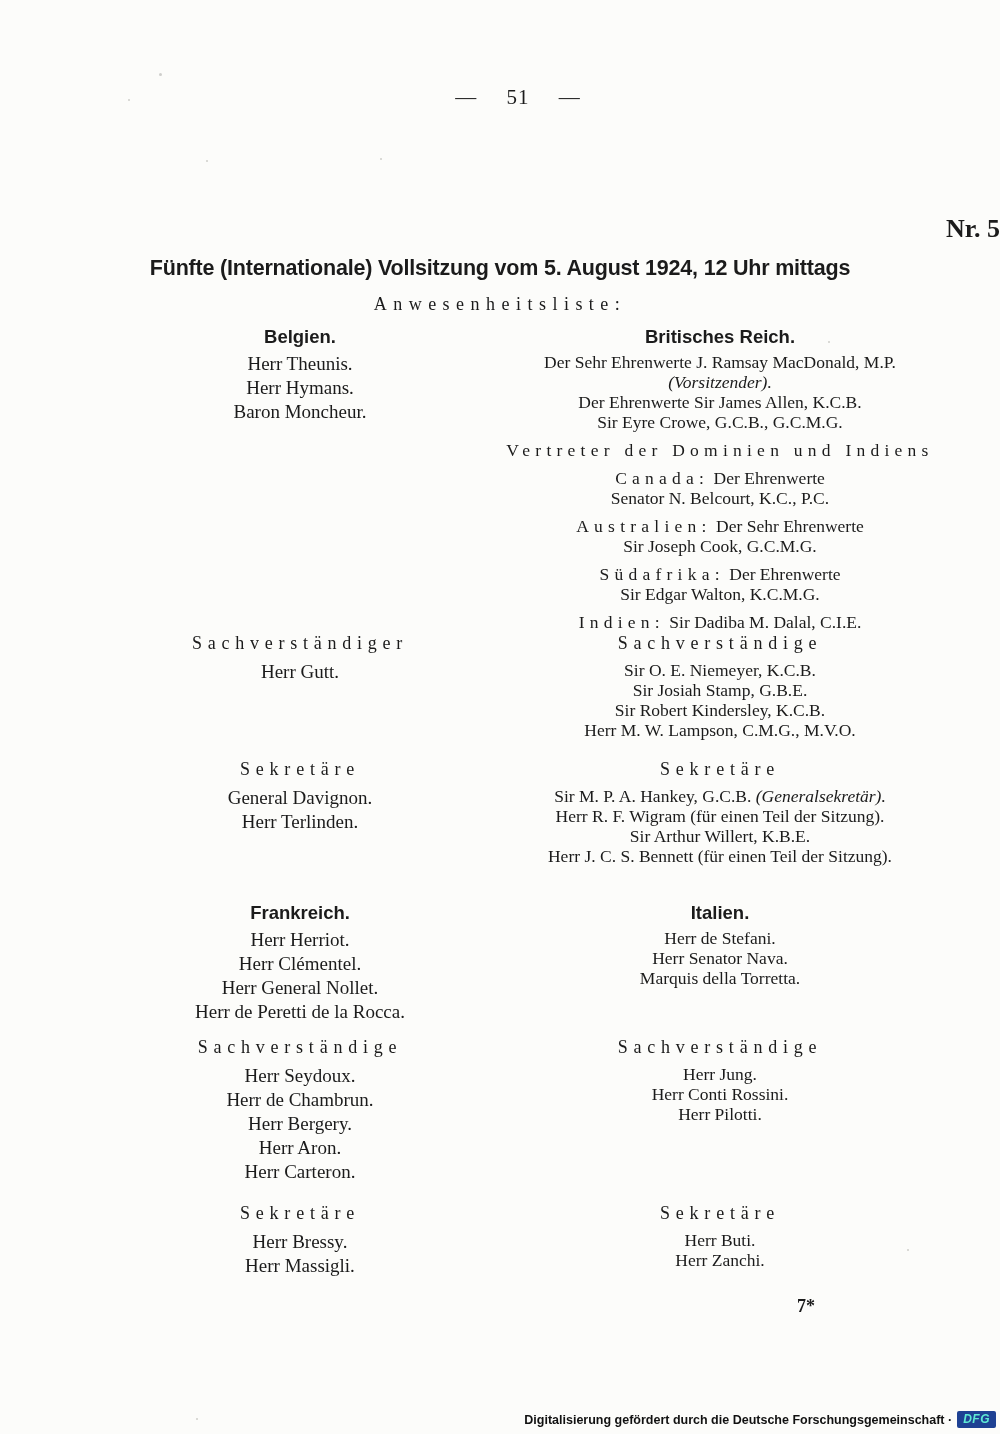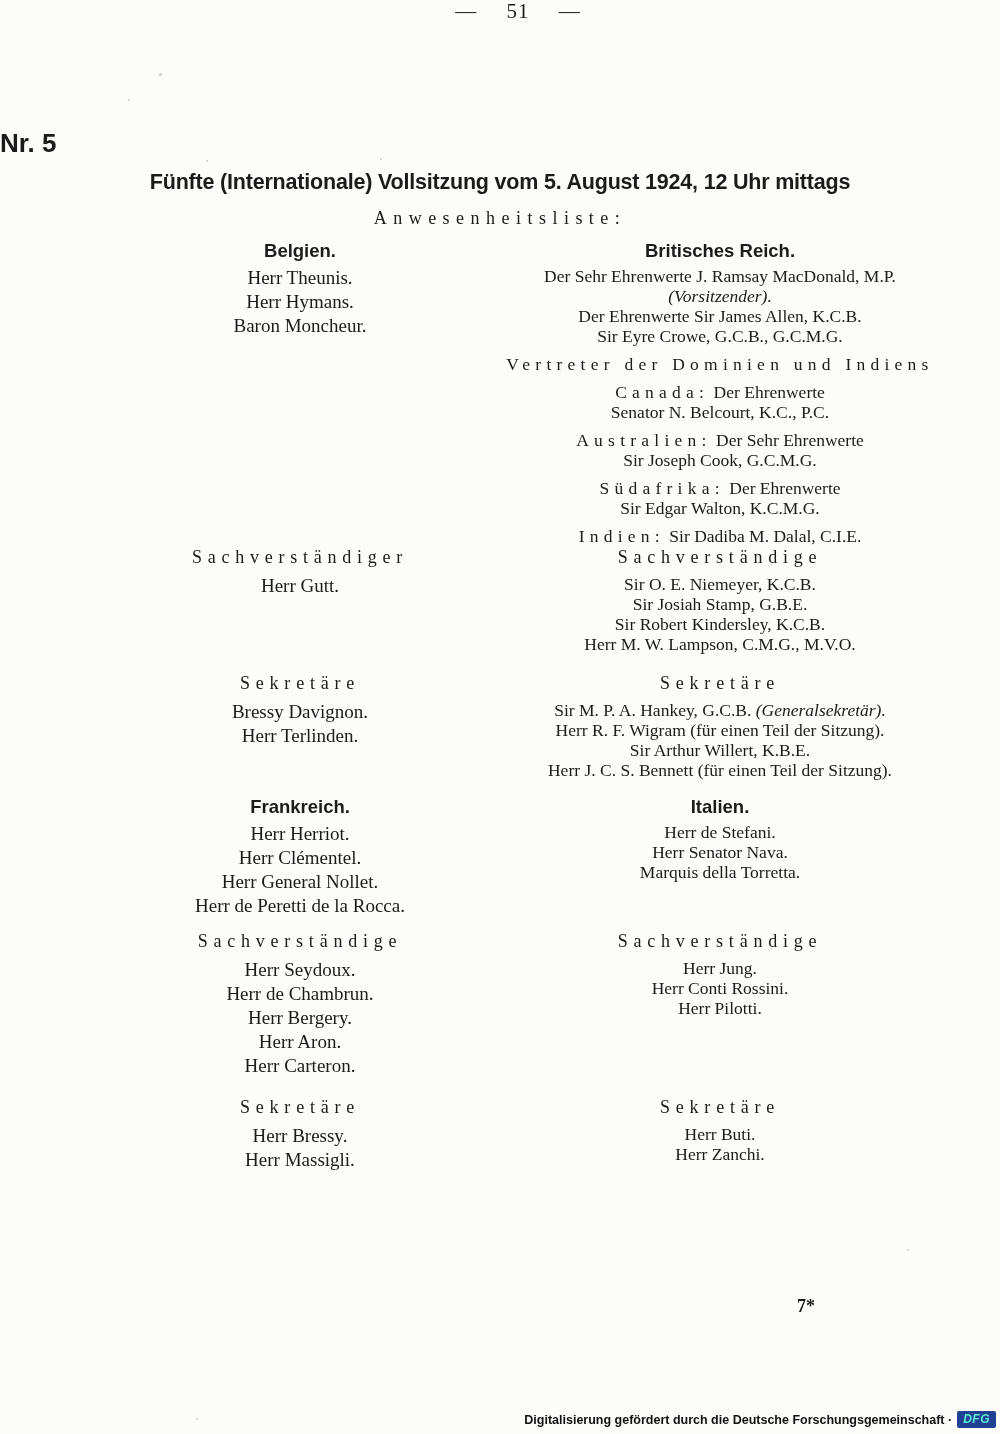--- a/index.html
+++ b/index.html
@@ -10,31 +10,32 @@
     position: relative;
     width: 1000px;
     height: 1434px;
     background: #fcfcfa;
     color: #1b1b1b;
     font-family: "Liberation Serif", "DejaVu Serif", serif;
     overflow: hidden;
     box-sizing: border-box;
   }
   .page-number {
+    margin-top: 86px;
     text-align: center;
     font-size: 21px;
     line-height: 22px;
     word-spacing: 1.1em;
     letter-spacing: 1px;
     padding-left: 36px;
   }
   .doc-number {
     margin-top: 106px;
-    text-align: left;
-    font-family: Liberation Sans, sans-serif;
+    text-align: right;
+    font-family: Liberation Serif, serif;
     font-weight: bold;
     font-size: 26px;
     line-height: 30px;
   }
   .session-title {
     margin-top: 10px;
     text-align: center;
     font-family: "Liberation Sans", sans-serif;
     font-weight: bold;
     font-size: 21.5px;
@@ -51,21 +52,21 @@
   .attendance {
     margin: 10px 0 0 130px;
     width: 840px;
   }
   .row {
     display: flex;
     align-items: flex-start;
   }
   .row:nth-child(2) { }
   .row:nth-child(3) { margin-top: 18px; }
-  .row:nth-child(4) { margin-top: 16px; }
+  .row:nth-child(4) { margin-top: 36px; }
   .row:nth-child(5) { margin-top: 12px; }
   .row:nth-child(6) { margin-top: 18px; }
   .cell {
     text-align: center;
   }
   .cell-left {
     width: 340px;
     font-size: 19px;
     line-height: 24px;
   }
@@ -196,21 +197,21 @@
             <div class="line"><span class="s-n">Sir Josiah Stamp, G.B.E.</span></div>
             <div class="line"><span class="s-n">Sir Robert Kindersley, K.C.B.</span></div>
             <div class="line"><span class="s-n">Herr M. W. Lampson, C.M.G., M.V.O.</span></div>
           </div>
         </div>
       </div>
       <div class="row">
         <div class="cell cell-left">
           <div class="block">
             <div class="heading-spaced">Sekretäre</div>
-            <div class="line"><span class="s-n">Bressy Davignon.</span></div>
+            <div class="line"><span class="s-n">General Davignon.</span></div>
             <div class="line"><span class="s-n">Herr Terlinden.</span></div>
           </div>
         </div>
         <div class="cell cell-right">
           <div class="block">
             <div class="heading-spaced">Sekretäre</div>
             <div class="line"><span class="s-n">Sir M. P. A. Hankey, G.C.B. </span><span class="s-i">(Generalsekretär).</span></div>
             <div class="line"><span class="s-n">Herr R. F. Wigram (für einen Teil der Sitzung).</span></div>
             <div class="line"><span class="s-n">Sir Arthur Willert, K.B.E.</span></div>
             <div class="line"><span class="s-n">Herr J. C. S. Bennett (für einen Teil der Sitzung).</span></div>

